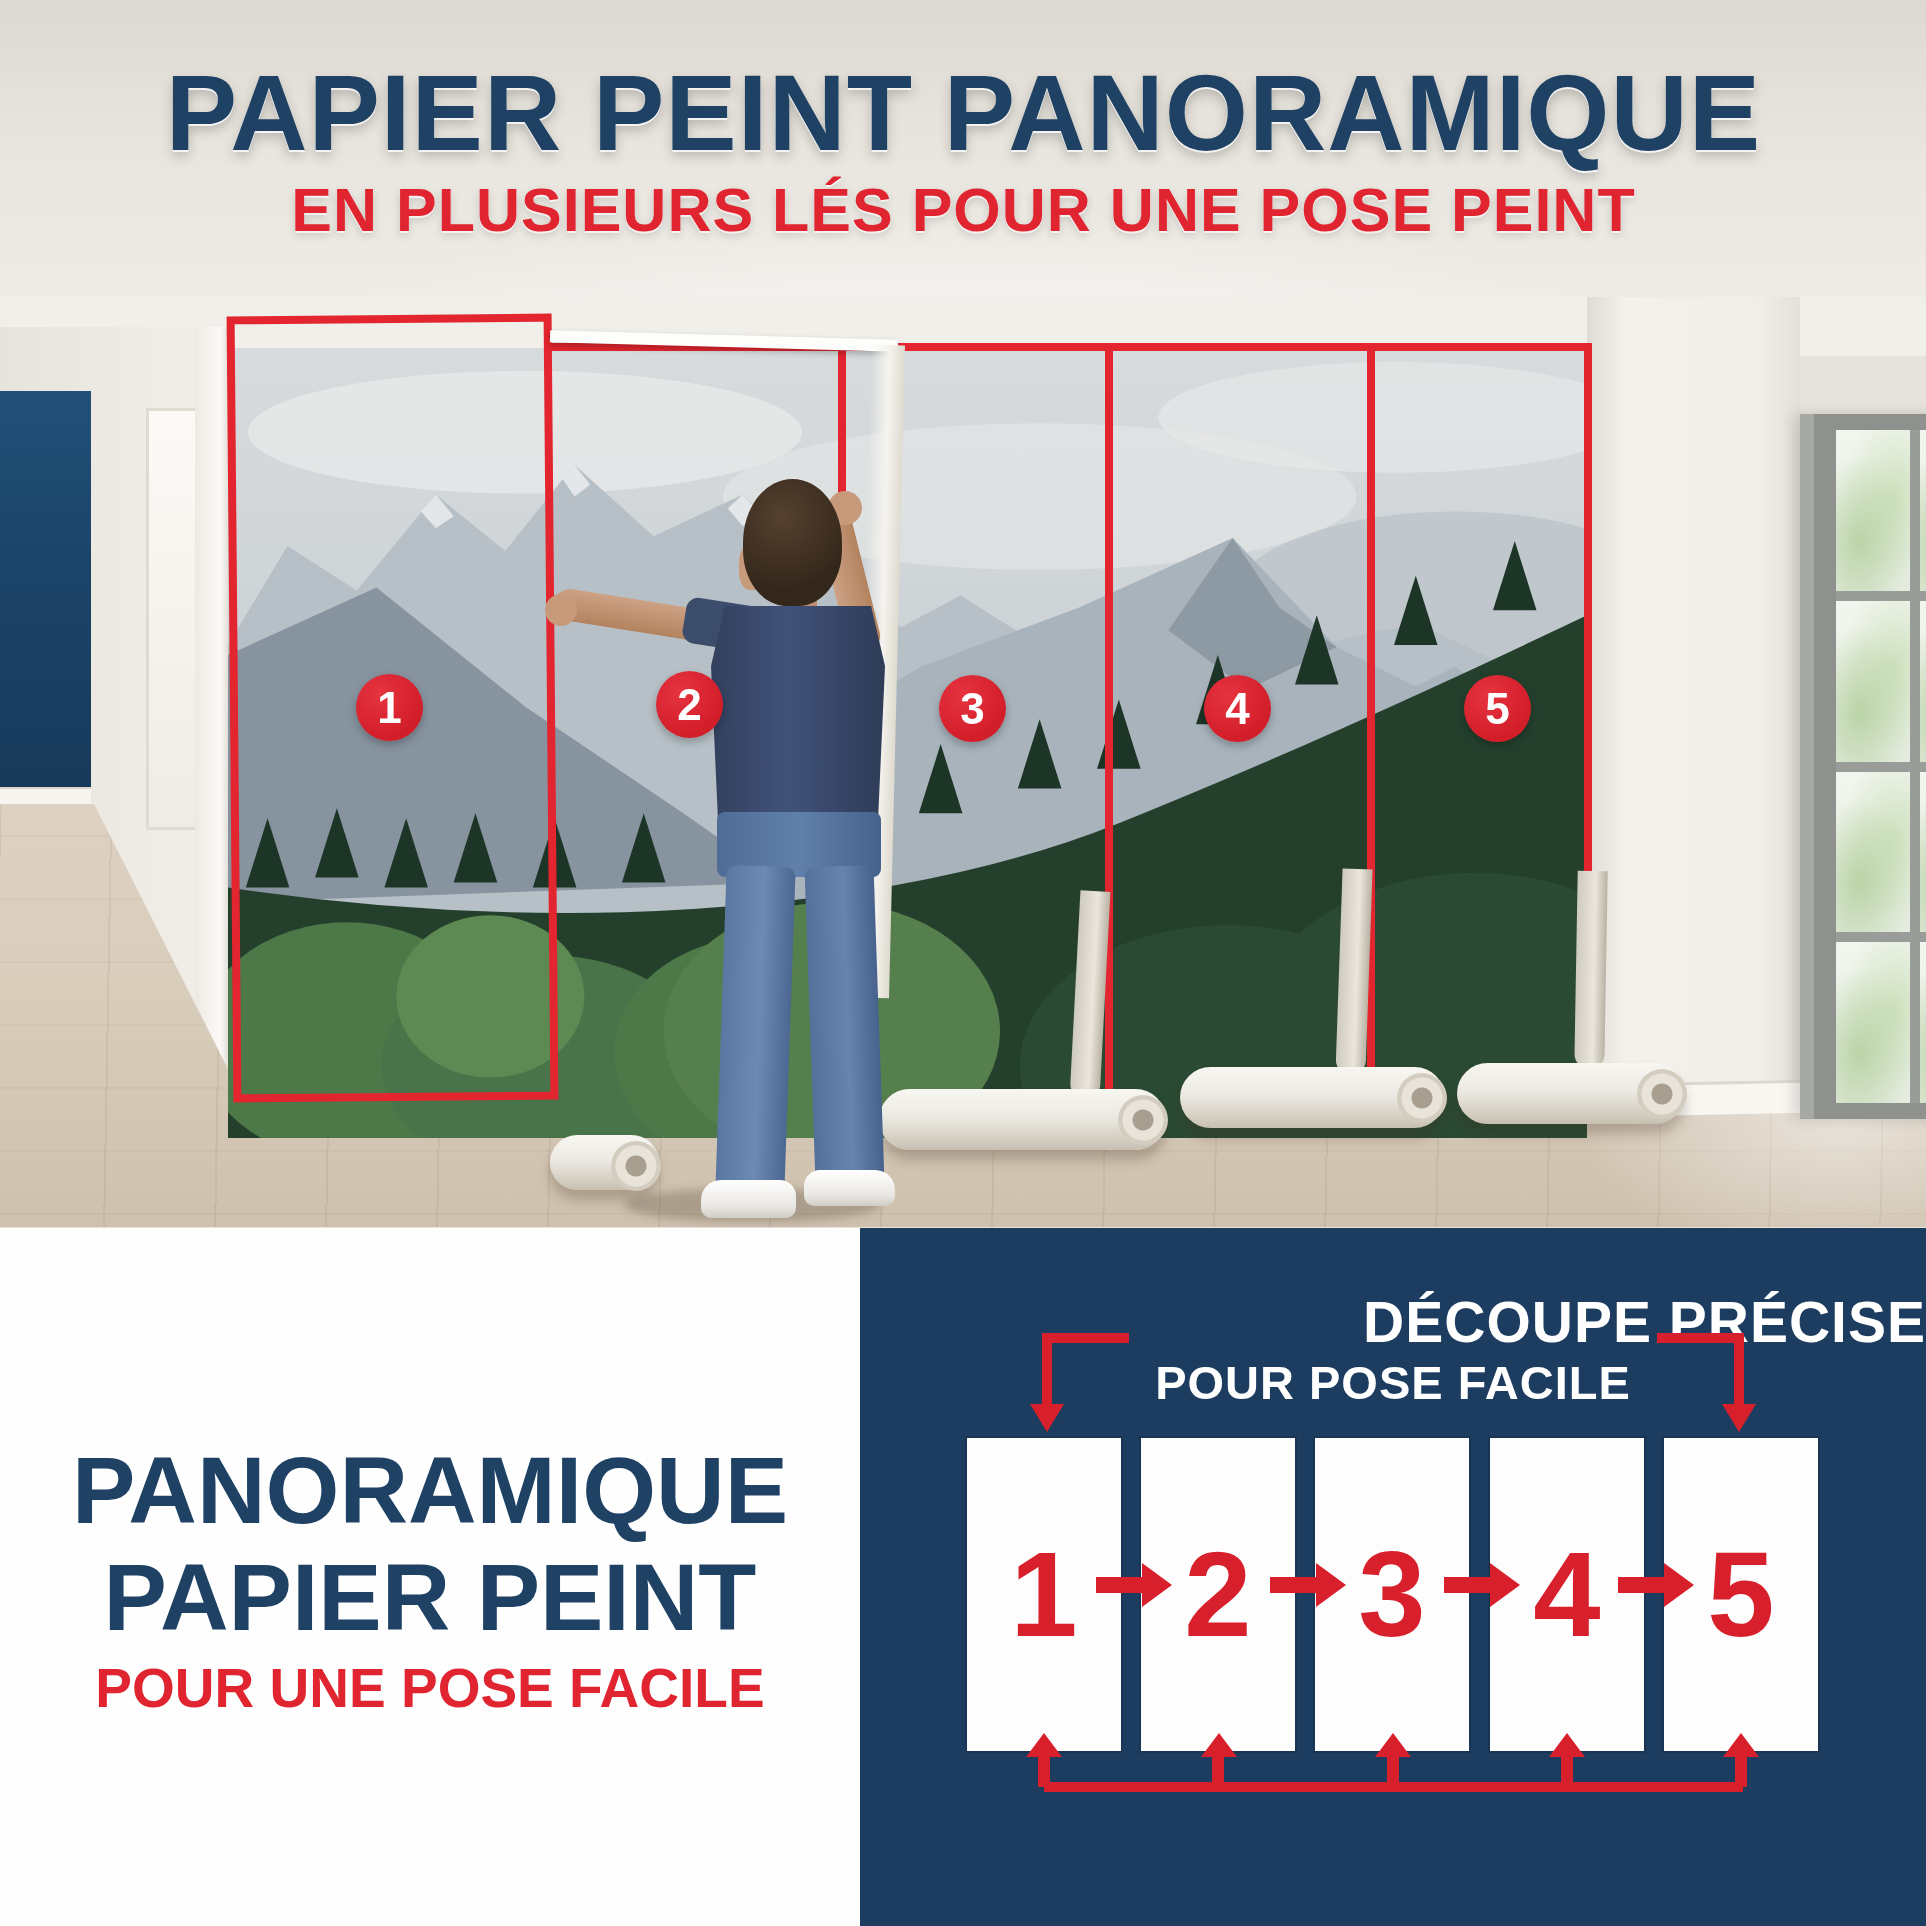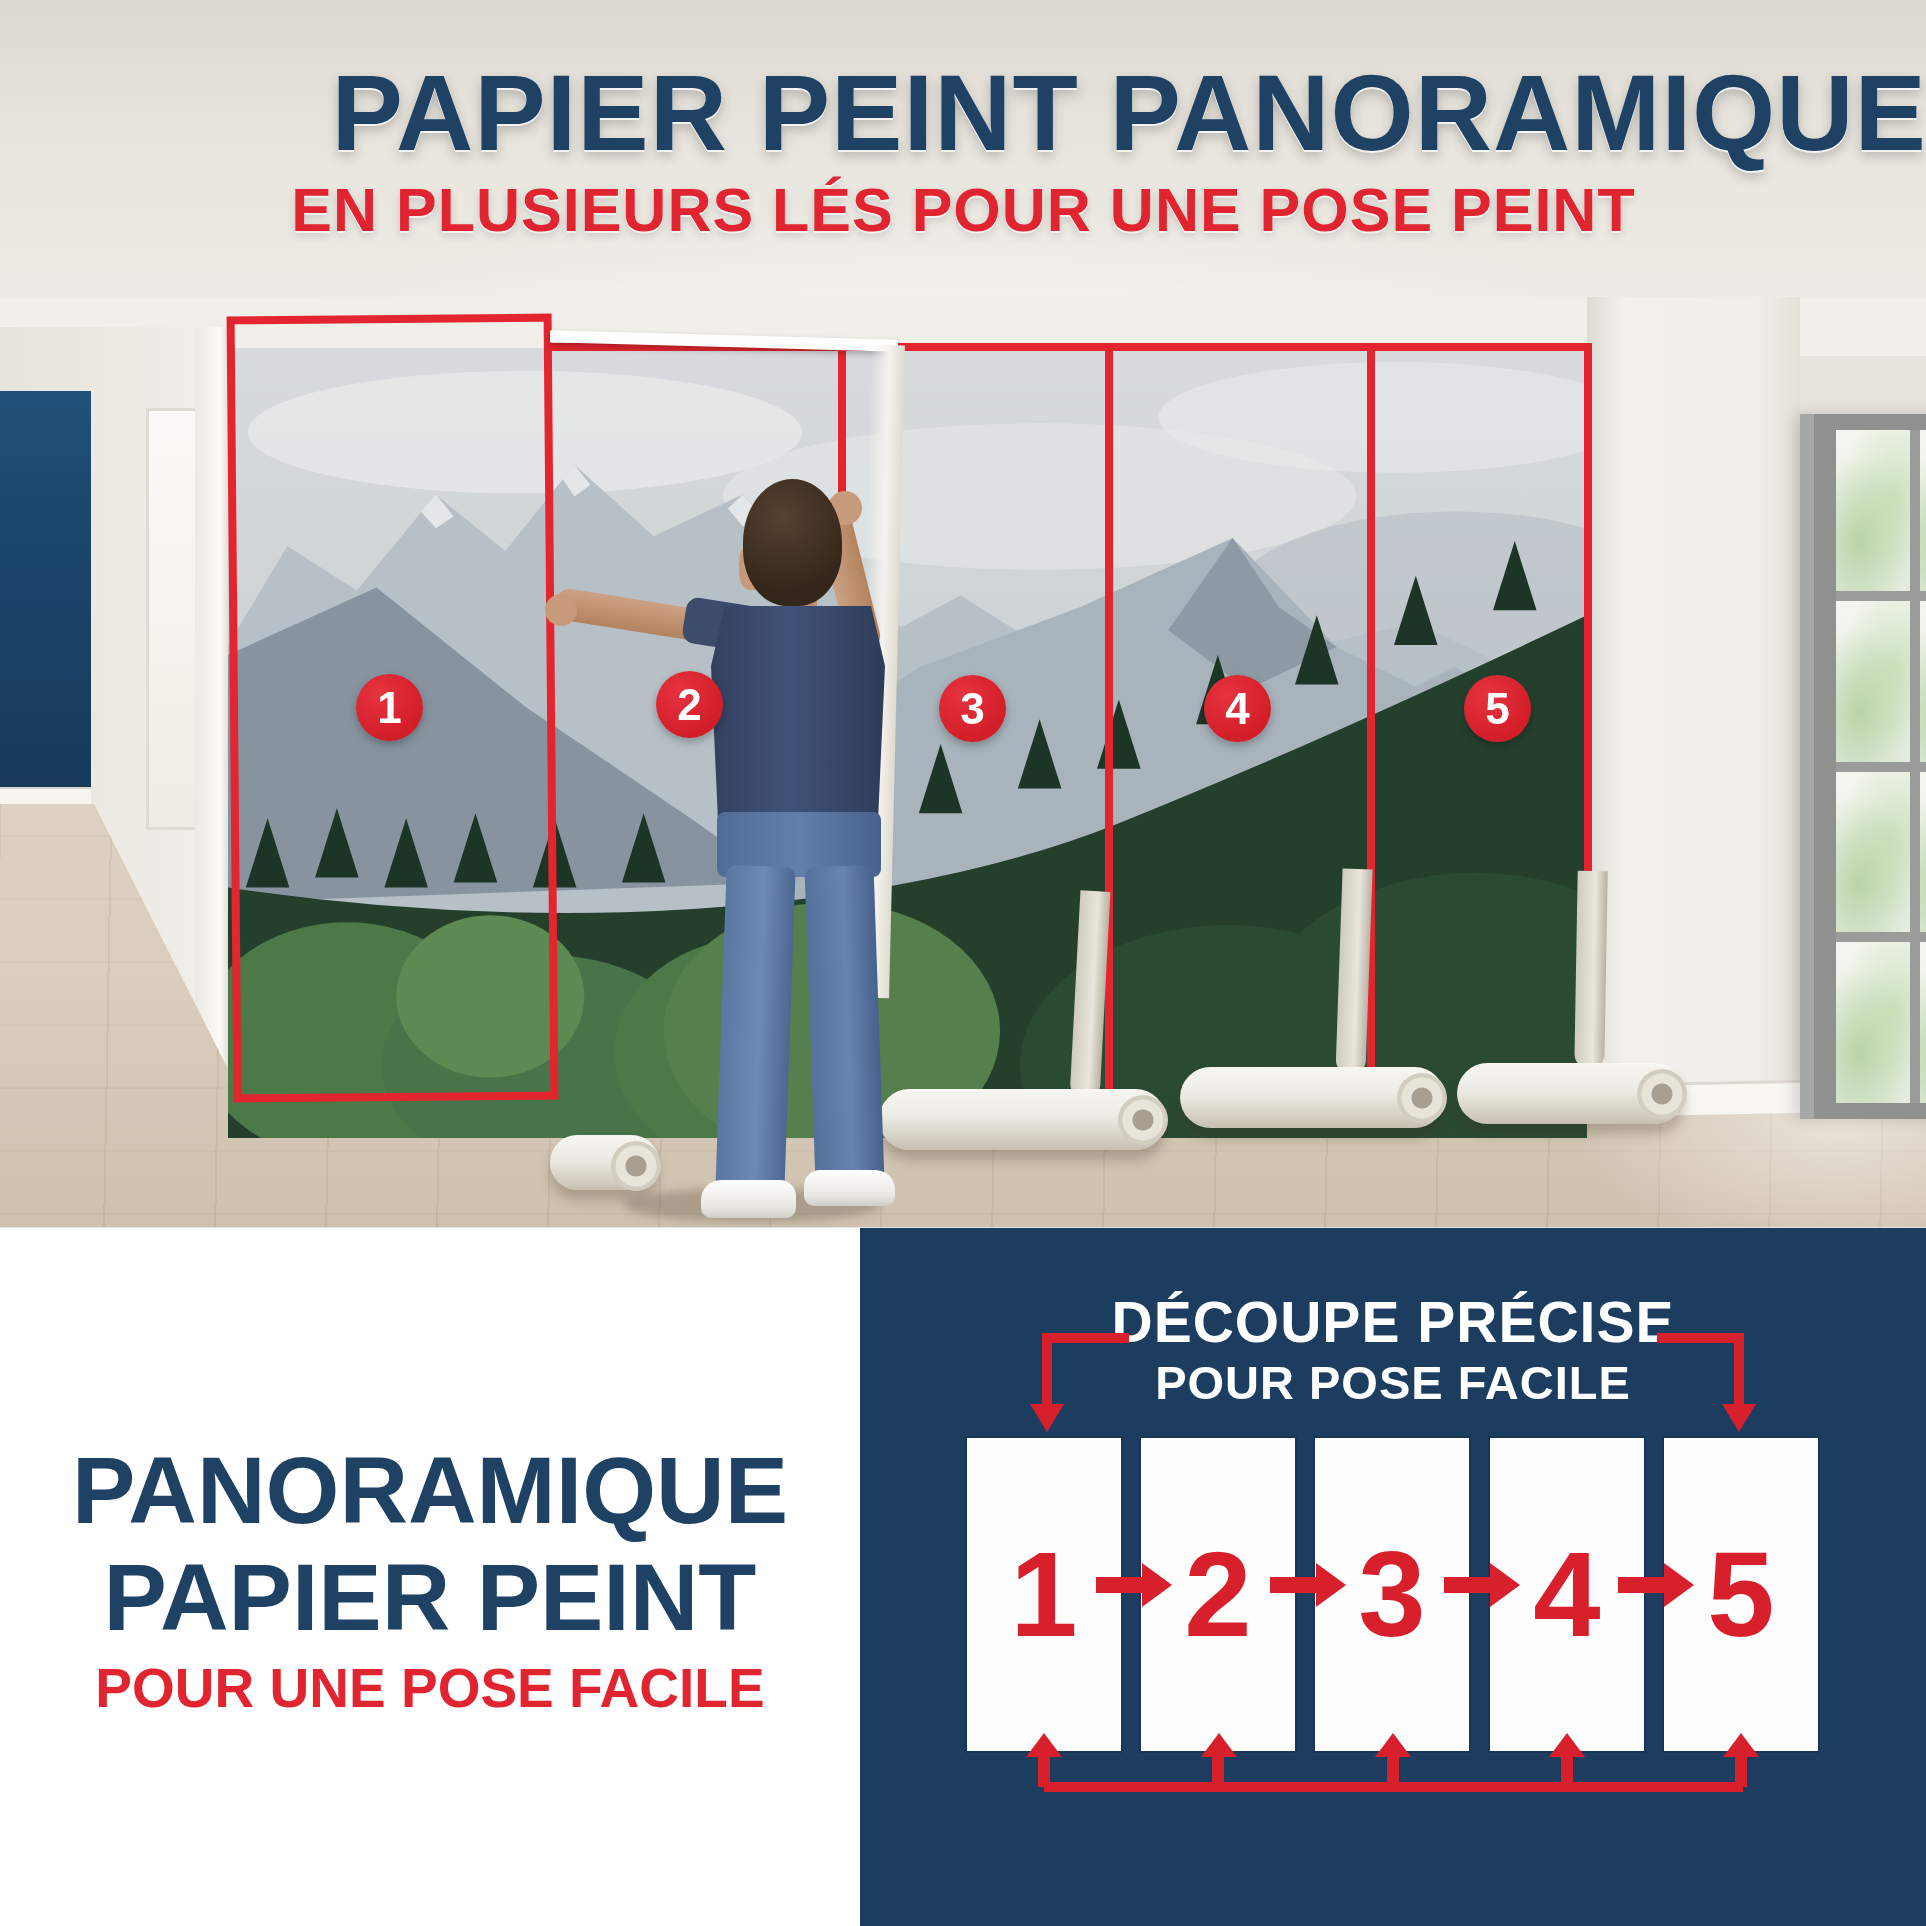--- a/index.html
+++ b/index.html
@@ -84,32 +84,32 @@
   
   .marker{position:absolute;width:67px;height:67px;border-radius:50%;
     background:radial-gradient(circle at 35% 30%, #e63340, #d21e29 70%);
     box-shadow:0 4px 8px rgba(0,0,0,.25);display:flex;align-items:center;justify-content:center;}
   .marker span{color:#fff;font-size:44px;font-weight:700;line-height:1;}
   .m1{left:356px;top:674px;}.m2{left:656px;top:671px;}.m3{left:939px;top:675px;}
   .m4{left:1204px;top:675px;}.m5{left:1464px;top:675px;}
   
   .title-block{position:absolute;left:0;top:57px;width:1927px;text-align:center;}
   .main-title{font-size:107px;font-weight:700;letter-spacing:1px;color:#1e4164;line-height:1.05;white-space:nowrap;
-    text-shadow:0 2px 0 rgba(255,255,255,.8),0 6px 12px rgba(40,40,40,.25);text-align:right;}
+    text-shadow:0 2px 0 rgba(255,255,255,.8),0 6px 12px rgba(40,40,40,.25);}
   .sub-title{margin-top:6px;font-size:61px;font-weight:700;letter-spacing:1px;color:#e02530;white-space:nowrap;
     text-shadow:0 2px 0 rgba(255,255,255,.7),0 4px 8px rgba(40,40,40,.18);}
   
   .bottom-left{position:absolute;left:0;top:1228px;width:860px;height:699px;background:#fefefe;
     display:flex;flex-direction:column;align-items:center;justify-content:center;text-align:center;}
   .bl-title{color:#1e4164;font-weight:700;font-size:95px;line-height:1.12;letter-spacing:0;}
   .bl-sub1{margin-top:34px;color:#e02530;font-weight:700;font-size:69px;line-height:1.05;}
   .bl-sub2{margin-top:10px;color:#e02530;font-weight:700;font-size:55px;line-height:1.05;}
   
   .bottom-right{position:absolute;left:860px;top:1228px;width:1066px;height:699px;background:#1c3d5f;overflow:hidden;}
-  .diag-h1{position:absolute;left:0;top:61px;width:1066px;text-align:center;color:#fff;font-weight:700;font-size:57px;letter-spacing:1px;}
+  .diag-h1{position:absolute;left:0;top:61px;width:1066px;text-align:right;color:#fff;font-weight:700;font-size:57px;letter-spacing:1px;}
   .diag-h2{position:absolute;left:0;top:127px;width:1066px;text-align:center;color:#fff;font-weight:700;font-size:47px;letter-spacing:1px;}
   .rbar{position:absolute;background:#d8202c;}
   .tri-down{position:absolute;width:0;height:0;border-left:17px solid transparent;border-right:17px solid transparent;border-top:28px solid #d8202c;}
   .tri-up{position:absolute;width:0;height:0;border-left:18px solid transparent;border-right:18px solid transparent;border-bottom:24px solid #d8202c;}
   .bl-h{left:182px;top:105px;width:87px;height:10px;}
   .bl-v{left:182px;top:105px;width:10px;height:71px;}
   .bl-head{left:170px;top:176px;}
   .br-h{left:797px;top:105px;width:87px;height:10px;}
   .br-v{left:874px;top:105px;width:10px;height:71px;}
   .br-head{left:862px;top:176px;}

